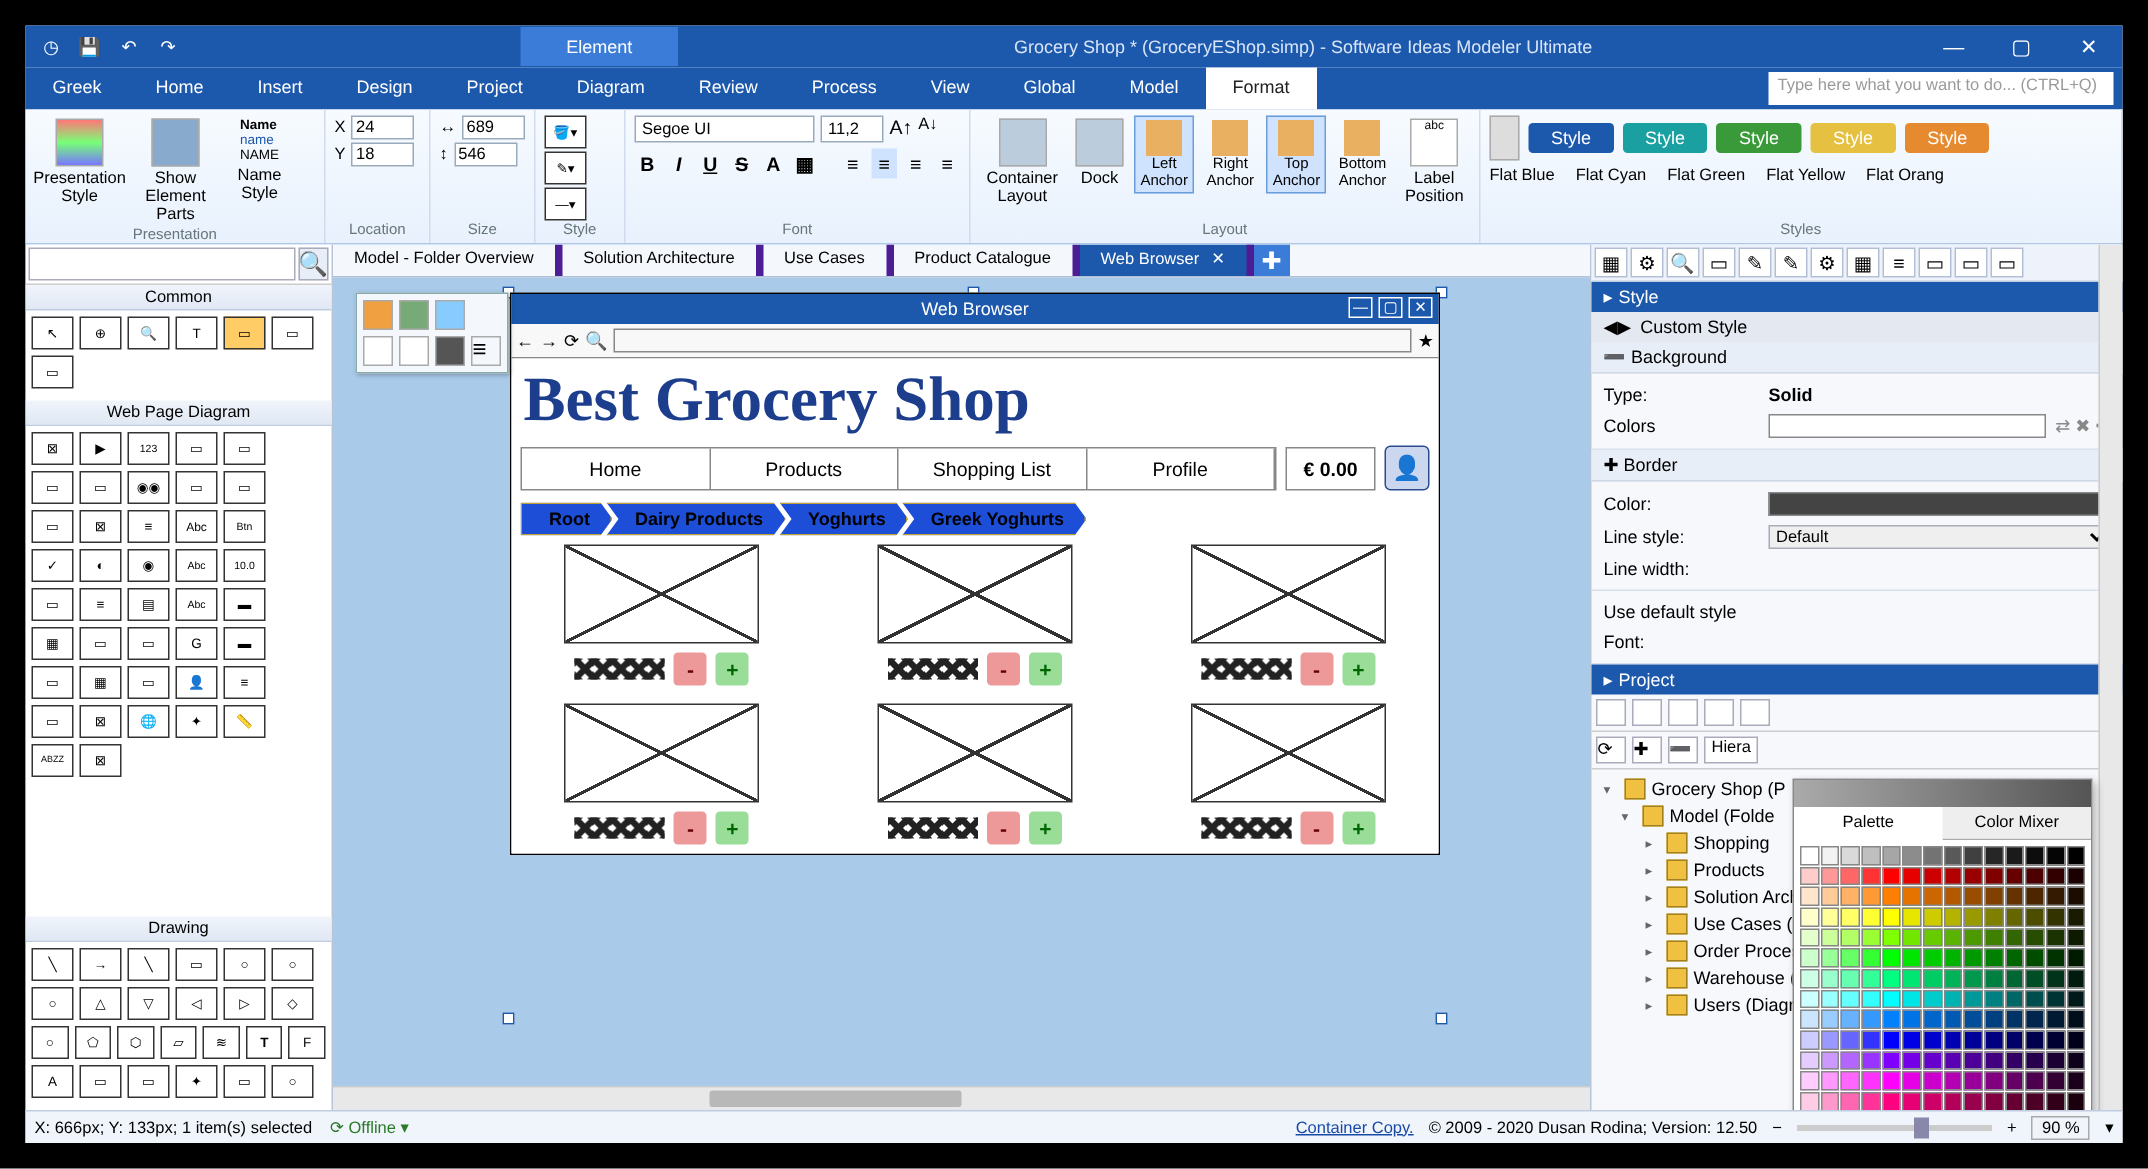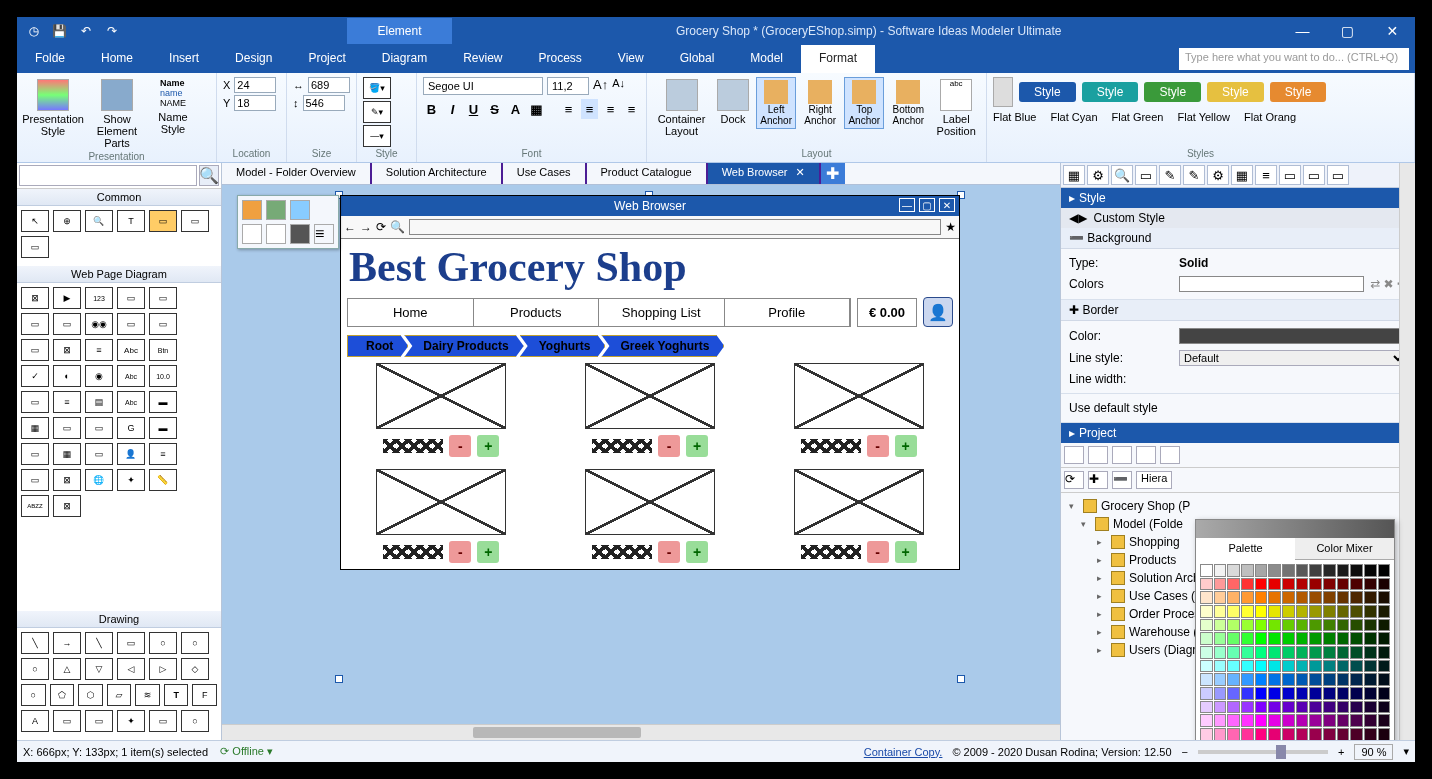--- a/index.html
+++ b/index.html
@@ -39,21 +39,21 @@
 .lp-search { display: flex; border-bottom: 1px solid #ccc; }
 .lp-search input { flex: 1; border: 1px solid #aab; margin: 2px; padding: 2px; font-size: 11px; }
 .lp-search .mag { width: 20px; display: flex; align-items: center; justify-content: center; background: #e8eef8; border: 1px solid #aab; margin: 2px 2px 2px 0; }
 .lp-head { background: linear-gradient(#f0f4fb,#e0e8f4); text-align: center; font-size: 11px; padding: 2px; border-bottom: 1px solid #c0cde0; }
 .lp-body { flex: 1; overflow: hidden; padding: 4px; }
 .tool-row { display: flex; gap: 4px; margin-bottom: 4px; }
 .tool { width: 28px; height: 22px; border: 1px solid #333; background: #fff; font-size: 9px; display: flex; align-items: center; justify-content: center; }
 
 .center { flex: 1; display: flex; flex-direction: column; background: #aacaea; }
 .doctabs { display: flex; background: #f4f7fc; height: 22px; border-bottom: 1px solid #b0c0d8; font-size: 11px; }
-.doctab { padding: 3px 14px; border-right: 2px solid #4c1d95; cursor: pointer; position: relative; text-align: right; }
+.doctab { padding: 3px 14px; border-right: 5px solid #4c1d95; cursor: pointer; position: relative; text-align: right; }
 .doctab.active { background: #1c58ab; color: #fff; }
 .doctab .close { margin-left: 8px; }
 .addtab { width: 24px; display: flex; align-items: center; justify-content: center; background: #3b7cd8; color: #fff; font-size: 16px; }
 .canvas { flex: 1; position: relative; overflow: hidden; }
 
 .float-toolbar { position: absolute; left: 15px; top: 10px; background: #f4f7fc; border: 1px solid #8aa; padding: 4px; display: flex; flex-direction: column; gap: 4px; z-index: 5; box-shadow: 1px 1px 3px rgba(0,0,0,.3); }
 .ft-row { display: flex; gap: 4px; }
 .ft-cell { width: 20px; height: 20px; border: 1px solid #aaa; }
 
 .browser-window { position: absolute; left: 118px; top: 10px; width: 620px; background: #fff; border: 1px solid #000; z-index: 3; }
@@ -141,21 +141,21 @@
     <div class="title-element">Element</div>
     <div class="title-doc">Grocery Shop * (GroceryEShop.simp) - Software Ideas Modeler Ultimate</div>
     <div class="winbtns">
       <div class="winbtn">—</div>
       <div class="winbtn">▢</div>
       <div class="winbtn">✕</div>
     </div>
   </div>
 
   <div class="menubar" id="menubar">
-  <div class="mitem">Folde</div>
+  <div class="mitem">Greek</div>
       <div class="mitem">Home</div>
       <div class="mitem">Insert</div>
       <div class="mitem">Design</div>
       <div class="mitem">Project</div>
       <div class="mitem">Diagram</div>
       <div class="mitem">Review</div>
       <div class="mitem">Process</div>
       <div class="mitem">View</div>
       <div class="mitem">Global</div>
       <div class="mitem">Model</div>
@@ -589,20 +589,23 @@
             <span class="lbl">Line style:</span>
             <select style="flex:1;font-size:11px;border:1px solid #aab"><option>Default</option></select>
           </div>
         <div class="rp-row">
             <span class="lbl">Line width:</span>
           </div>
       </div>
       <div class="rp-section">
         <div class="rp-row">
             <span>Use default style</span>
+          </div>
+        <div class="rp-row">
+            <span class="lbl">Font:</span>
           </div>
       </div>
 
       <div class="rp-header">▸ <span style="margin-left:4px">Project</span><span style="margin-left:auto;font-size:10px">✖</span></div>
       <div class="project-panel">
         <div class="proj-tools">
             <span></span>
             <span></span>
             <span></span>
             <span></span>

